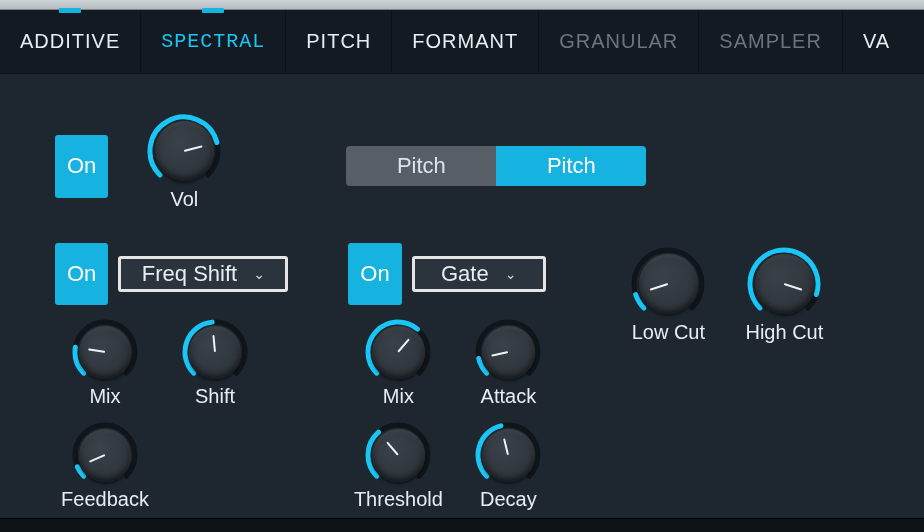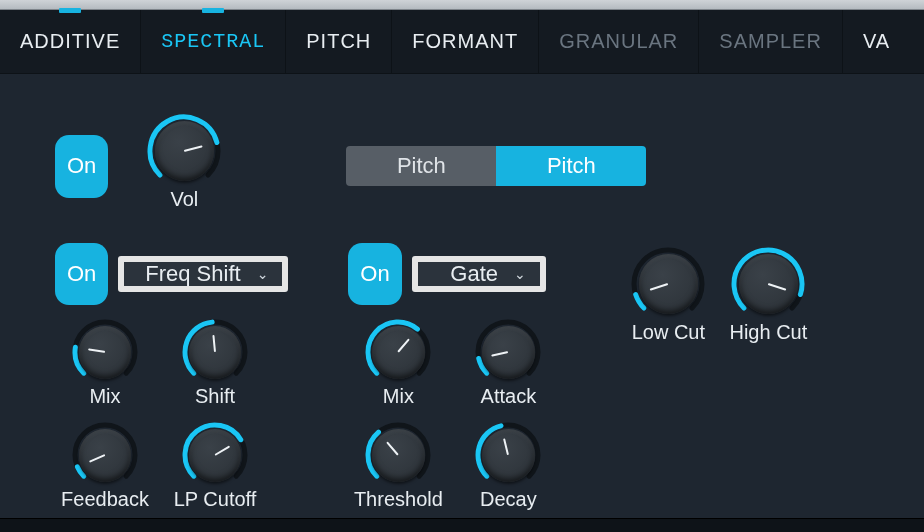--- a/index.html
+++ b/index.html
@@ -69,21 +69,21 @@
     padding: 40px 30px 0 55px;
   }
   .row { display:flex; align-items:flex-start; }
 
   
   .on-btn {
     background: var(--accent);
     color: #fff;
     font-size: 22px;
     font-weight: 300;
-    border-radius: 14px;
+    border-radius: 3px;
     padding: 19px 12px;
     line-height: 1.1;
     cursor: pointer;
     display: inline-block;
     margin-top: 8px;
   }
   
   .seg {
     display:flex;
     border-radius: 4px;
@@ -104,26 +104,26 @@
   .seg .blue { background: var(--accent); color:#fff; }
 
   
   .module-header {
     display:flex;
     align-items:center;
     gap:10px;
   }
   .dropdown {
     background: #2b333c;
-    border: 6px solid #e5e5e5;
+    border: 3px solid #e5e5e5;
     border-radius: 3px;
     height: 36px;
     display:flex;
     align-items:center;
-    justify-content:flex-end;
+    justify-content:center;
     gap:10px;
     padding: 0 14px;
     font-size: 22px;
     font-weight:300;
     color: var(--text);
     cursor:pointer;
     position:relative;
   }
   .dropdown .chev {
     margin-left: 6px;
@@ -288,31 +288,20 @@
           <div class="knob">
               <svg width="66" height="66" class="ring">
                 <path d="M 11.78679656440357 54.21320343559643 A 30 30 0 1 1 54.21320343559643 54.21320343559643" stroke="#10151a" stroke-width="5" fill="none" stroke-linecap="round"></path>
                 <path d="M 11.78679656440357 54.21320343559643 A 30 30 0 0 1 5.46736122948057 44.91443671904342" stroke="var(--accent-bright)" stroke-width="5" fill="none" stroke-linecap="round"></path>
               </svg>
               <div class="face"></div>
               <div class="pointer" style="transform: translate(-50%, 0px) rotate(66.6deg);"></div>
             </div>
           <div class="knob-label">Feedback</div>
         </div>
-        <div class="knob-wrap">
-          <div class="knob">
-              <svg width="66" height="66" class="ring">
-                <path d="M 11.78679656440357 54.21320343559643 A 30 30 0 1 1 54.21320343559643 54.21320343559643" stroke="#10151a" stroke-width="5" fill="none" stroke-linecap="round"></path>
-                <path d="M 11.78679656440357 54.21320343559643 A 30 30 0 1 1 58.82226081011831 17.728757527488863" stroke="var(--accent-bright)" stroke-width="5" fill="none" stroke-linecap="round"></path>
-              </svg>
-              <div class="face"></div>
-              <div class="pointer" style="transform: translate(-50%, 0px) rotate(239.4deg);"></div>
-            </div>
-          <div class="knob-label">LP Cutoff</div>
-        </div>
       </div>
     </div>
 
     <div class="module">
       <div class="module-header">
         <div class="on-btn" style="margin-top:0">On</div>
         <div class="dropdown" style="width:134px">
           <span>Gate</span>
           <span class="chev">⌄</span>
         </div>
@@ -358,21 +347,21 @@
                 <path d="M 11.78679656440357 54.21320343559643 A 30 30 0 0 1 25.996639084322847 3.8289023880697" stroke="var(--accent-bright)" stroke-width="5" fill="none" stroke-linecap="round"></path>
               </svg>
               <div class="face"></div>
               <div class="pointer" style="transform: translate(-50%, 0px) rotate(166.5deg);"></div>
             </div>
           <div class="knob-label">Decay</div>
         </div>
       </div>
     </div>
 
-    <div class="row" style="margin-top:4px;">
+    <div class="row" style="gap:16px; margin-top:4px;">
       <div class="knob-wrap">
         <div class="knob big">
             <svg width="74" height="74" class="ring">
               <path d="M 12.958369439657378 61.04163056034261 A 34 34 0 1 1 61.04163056034262 61.04163056034261" stroke="#10151a" stroke-width="5" fill="none" stroke-linecap="round"></path>
               <path d="M 12.958369439657378 61.04163056034261 A 34 34 0 0 1 4.664078445964783 47.50657780874822" stroke="var(--accent-bright)" stroke-width="5" fill="none" stroke-linecap="round"></path>
             </svg>
             <div class="face"></div>
             <div class="pointer" style="transform: translate(-50%, 0px) rotate(72deg);"></div>
           </div>
         <div class="knob-label">Low Cut</div>

